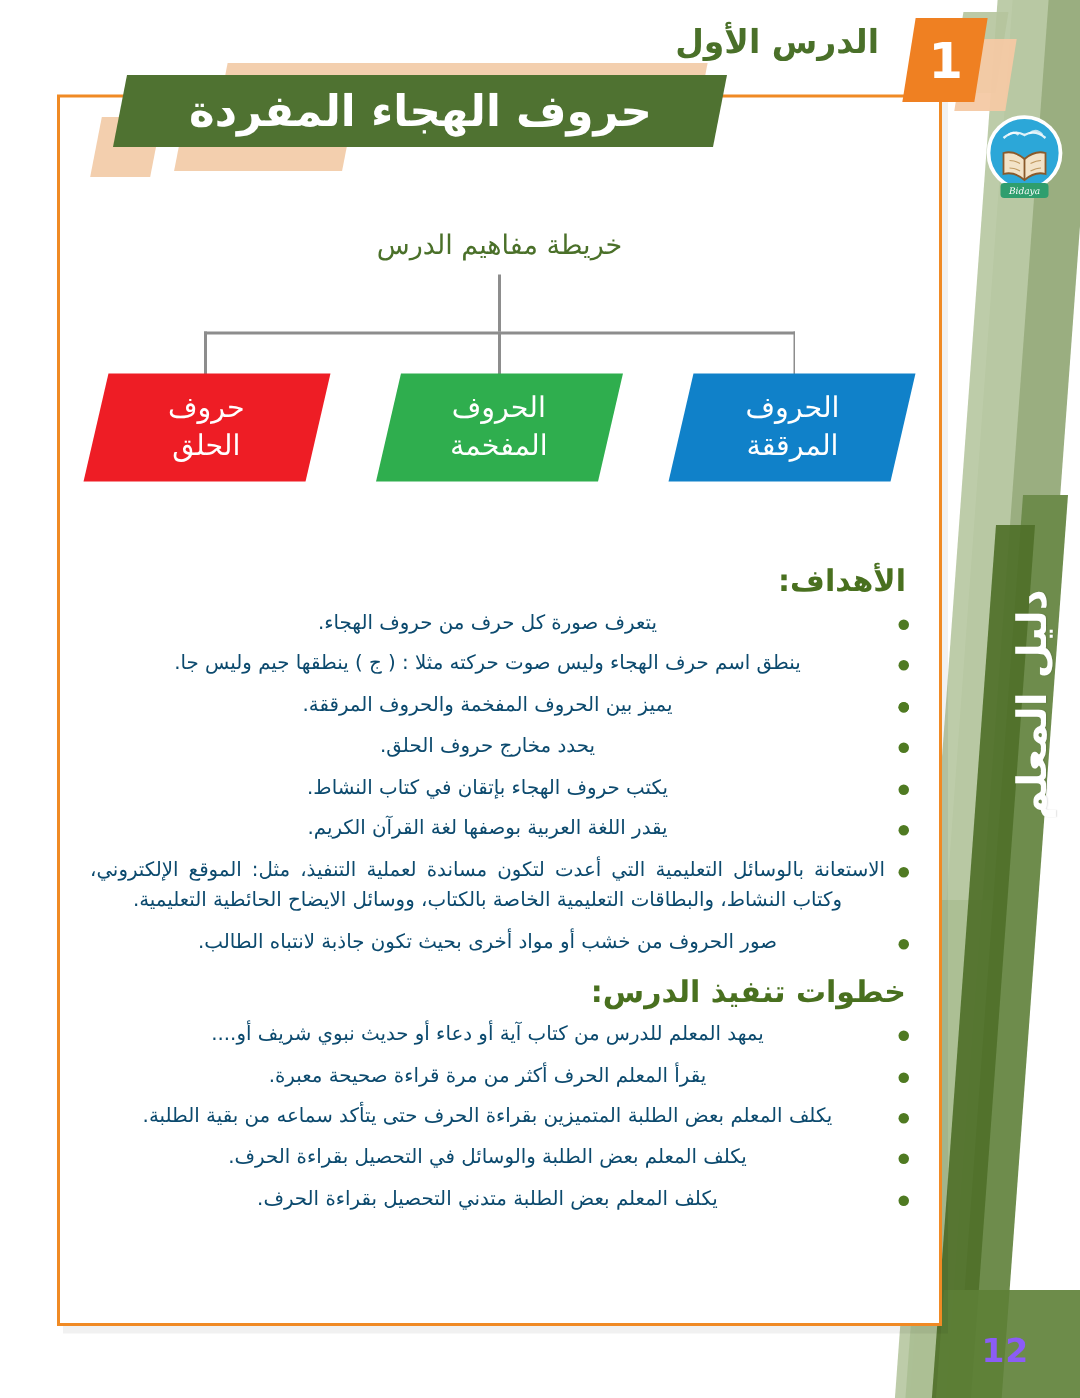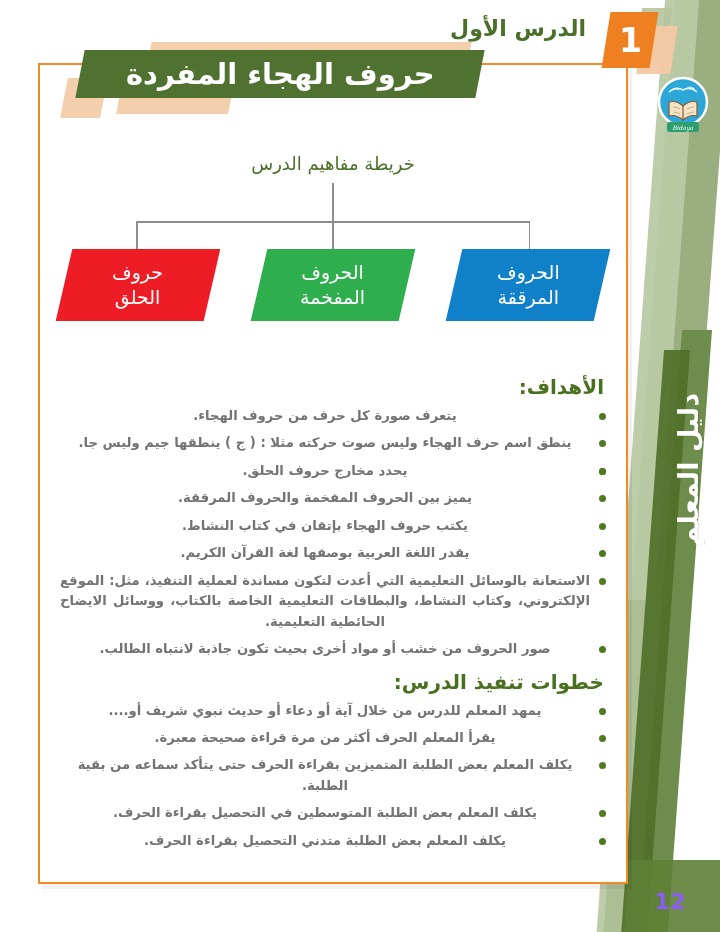--- a/index.html
+++ b/index.html
@@ -305,23 +305,23 @@
     padding-right: 6px;
     margin: 10px 0 7px 0;
   }
   .bullet-list {
     list-style: none;
     margin: 0;
     padding: 0;
   }
   .bullet-item {
     position: relative;
-    color: #737373;
+    color: #0c4a6e;
     font-size: 13.2px;
-    font-weight: bold;
+    font-weight: normal;
     line-height: 1.55;
     text-align: center;
     padding: 0 20px 0 4px;
     margin-bottom: 7px;
   }
   .bullet-item.justified {
     text-align: justify;
     text-align-last: center;
   }
   .bullet-dot {
@@ -412,25 +412,25 @@
           </li>
           <li class="bullet-item">
             <span class="bullet-dot"></span>
             <span>ينطق اسم حرف الهجاء وليس صوت حركته مثلا : ( ج ) ينطقها جيم وليس جا.</span>
           </li>
           <li class="bullet-item">
             <span class="bullet-dot"></span>
           </li>
           <li class="bullet-item">
             <span class="bullet-dot"></span>
+            <span>يميز بين الحروف المفخمة والحروف المرققة.</span>
+          </li>
+          <li class="bullet-item">
+            <span class="bullet-dot"></span>
             <span>يحدد مخارج حروف الحلق.</span>
-          </li>
-          <li class="bullet-item">
-            <span class="bullet-dot"></span>
-            <span>يميز بين الحروف المفخمة والحروف المرققة.</span>
           </li>
           <li class="bullet-item">
             <span class="bullet-dot"></span>
             <span>يكتب حروف الهجاء بإتقان في كتاب النشاط.</span>
           </li>
           <li class="bullet-item">
             <span class="bullet-dot"></span>
             <span>يقدر اللغة العربية بوصفها لغة القرآن الكريم.</span>
           </li>
         </ul>
@@ -447,33 +447,33 @@
             <span>صور الحروف من خشب أو مواد أخرى بحيث تكون جاذبة لانتباه الطالب.</span>
           </li>
         </ul>
       </div>
 
       <div class="section">
         <div class="section-heading">خطوات تنفيذ الدرس:</div>
         <ul class="bullet-list">
           <li class="bullet-item">
             <span class="bullet-dot"></span>
-            <span>يمهد المعلم للدرس من خلال آية أو دعاء أو حديث نبوي شريف أو....</span>
+            <span>يمهد المعلم للدرس من كتاب آية أو دعاء أو حديث نبوي شريف أو....</span>
           </li>
           <li class="bullet-item">
             <span class="bullet-dot"></span>
             <span>يقرأ المعلم الحرف أكثر من مرة قراءة صحيحة معبرة.</span>
           </li>
           <li class="bullet-item">
             <span class="bullet-dot"></span>
             <span>يكلف المعلم بعض الطلبة المتميزين بقراءة الحرف حتى يتأكد سماعه من بقية الطلبة.</span>
           </li>
           <li class="bullet-item">
             <span class="bullet-dot"></span>
-            <span>يكلف المعلم بعض الطلبة المتوسطين في التحصيل بقراءة الحرف.</span>
+            <span>يكلف المعلم بعض الطلبة والوسائل في التحصيل بقراءة الحرف.</span>
           </li>
           <li class="bullet-item">
             <span class="bullet-dot"></span>
             <span>يكلف المعلم بعض الطلبة متدني التحصيل بقراءة الحرف.</span>
           </li>
         </ul>
       </div>
 
     </div>
   </div>

